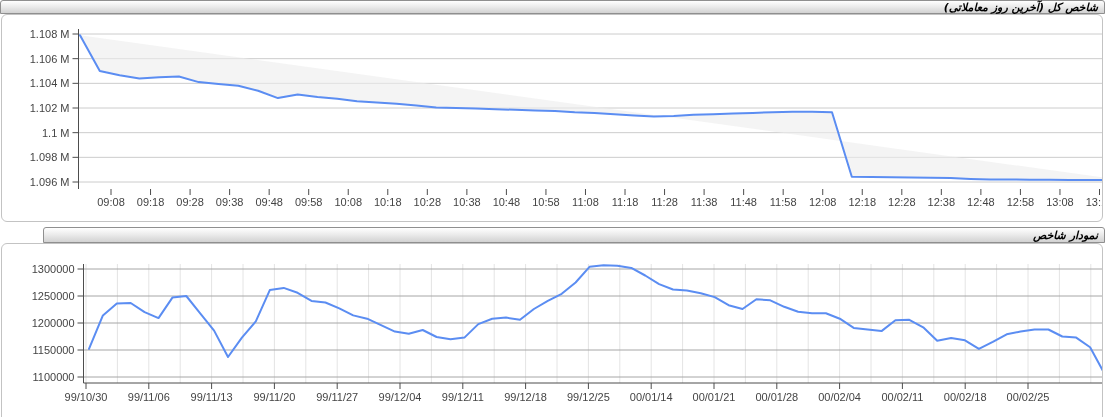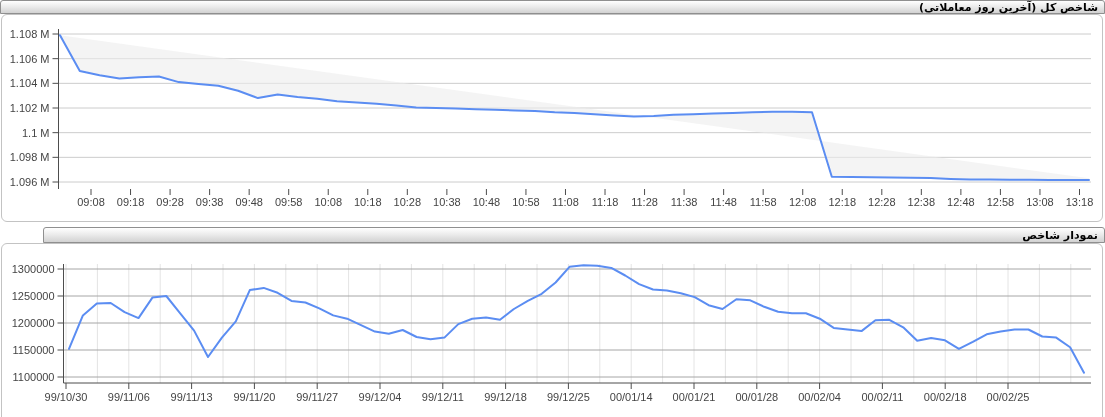--- a/index.html
+++ b/index.html
@@ -3,32 +3,32 @@
 <meta charset="utf-8">
 <style>
   html,body{margin:0;padding:0;}
   body{
     width:1105px;height:417px;overflow:hidden;position:relative;
     background:#ffffff;font-family:"Liberation Sans",sans-serif;
   }
   .hdr-bar{
     position:absolute;left:0;right:0;box-sizing:border-box;
     background:linear-gradient(180deg,#ffffff 0%,#ececec 45%,#d2d2d2 100%);
-    border:1px solid #8f8f8f;border-radius:3px 3px 0 0;
+    border:1px solid #8f8f8f;border-radius:3px 3px 0 0;font-style:italic;
   }
   #bar1{top:0;height:14px;}
   #bar2{top:227px;height:16px;margin-left:43px;}
   .hdr-title{
     position:absolute;right:6px;top:0;bottom:0;display:flex;align-items:center;
     font-size:11px;font-weight:bold;color:#000;direction:rtl;white-space:nowrap;
     font-family:"DejaVu Sans","Liberation Sans",sans-serif;
   }
   .panel{
     position:absolute;left:1px;right:2px;box-sizing:border-box;
-    background:#fff;border:1px solid #c3c3c3;border-radius:6px;overflow:hidden;
+    background:#fff;border:1px solid #c3c3c3;border-radius:6px;overflow:hidden;padding-left:20px;
   }
   #panel1{top:14px;height:208px;}
   #panel2{top:243px;height:190px;}
   svg{display:block;}
   svg text{font-family:"Liberation Sans",sans-serif;}
 </style>
 </head>
 <body>
 
 <div class="hdr-bar" id="bar1">

